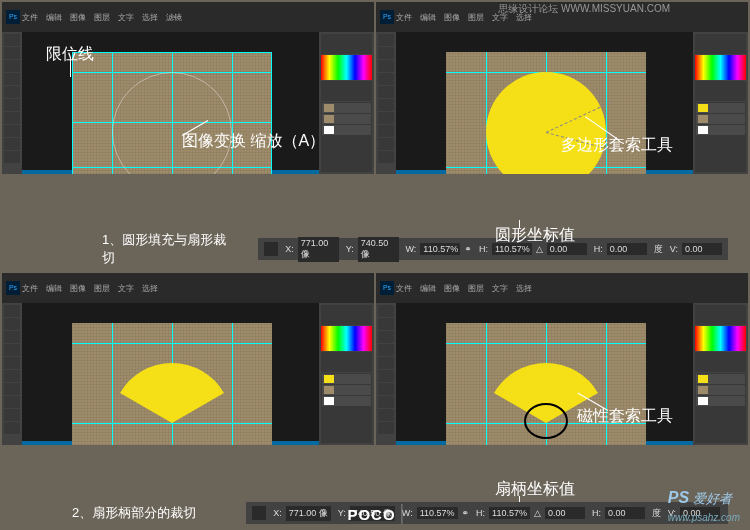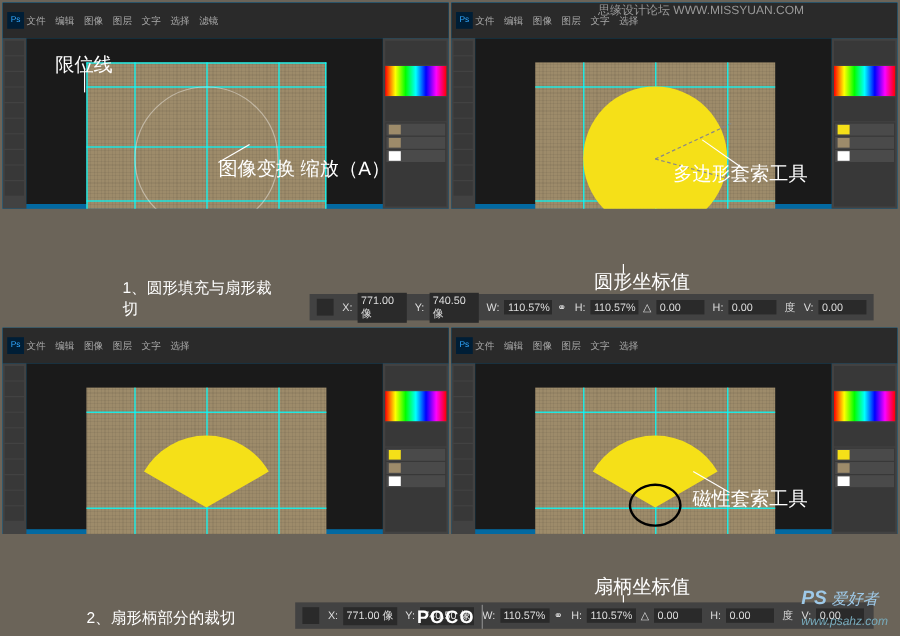--- a/index.html
+++ b/index.html
@@ -15,21 +15,21 @@
 .right-panels .pnl{background:#383838;height:20px}
 .right-panels .swatch{height:25px;background:linear-gradient(90deg,#f00,#ff0,#0f0,#0ff,#00f,#f0f,#f00)}
 .right-panels .layers{flex:1;background:#383838}
 .right-panels .layer-item{height:10px;background:#4a4a4a;margin:1px;display:flex;align-items:center;font-size:6px;color:#aaa}
 .right-panels .layer-item .thumb{width:10px;height:8px;margin:0 2px}
 .artboard{position:absolute;background:#9d8b6a;background-image:repeating-linear-gradient(0deg,rgba(0,0,0,.05) 0 1px,transparent 1px 3px),repeating-linear-gradient(90deg,rgba(0,0,0,.05) 0 1px,transparent 1px 3px)}
 .guide-h{position:absolute;left:0;right:0;height:1px;background:#0ff}
 .guide-v{position:absolute;top:0;bottom:0;width:1px;background:#0ff}
 .annot{position:absolute;color:#fff;font-size:16px;z-index:10}
 .annot-line{position:absolute;background:#fff;z-index:9}
-.caption-row{display:flex;align-items:flex-end;padding:4px 20px;color:#fff;font-size:13px}
+.caption-row{display:flex;align-items:center;padding:4px 20px;color:#fff;font-size:13px}
 .caption-row.full{grid-column:1/3}
 .opt-bar{background:#424242;display:flex;align-items:center;gap:4px;padding:3px 6px;font-size:9px;color:#ddd;flex:1;margin-left:20px;height:22px}
 .opt-bar .lbl{margin-left:3px}
 .opt-bar .val{background:#2a2a2a;padding:1px 3px;min-width:40px;display:inline-block}
 .opt-bar .icons{display:flex;gap:1px}
 .opt-bar .icons .ic{width:14px;height:14px;background:#2a2a2a}
 .circle-outline{position:absolute;border:1px solid rgba(255,255,255,.4);border-radius:50%}
 .yellow-circle{position:absolute;background:#f5e018;border-radius:50%}
 .dotted-line{position:absolute;border-top:1px dashed #888}
 .black-ellipse{position:absolute;border:2px solid #000;border-radius:50%}

